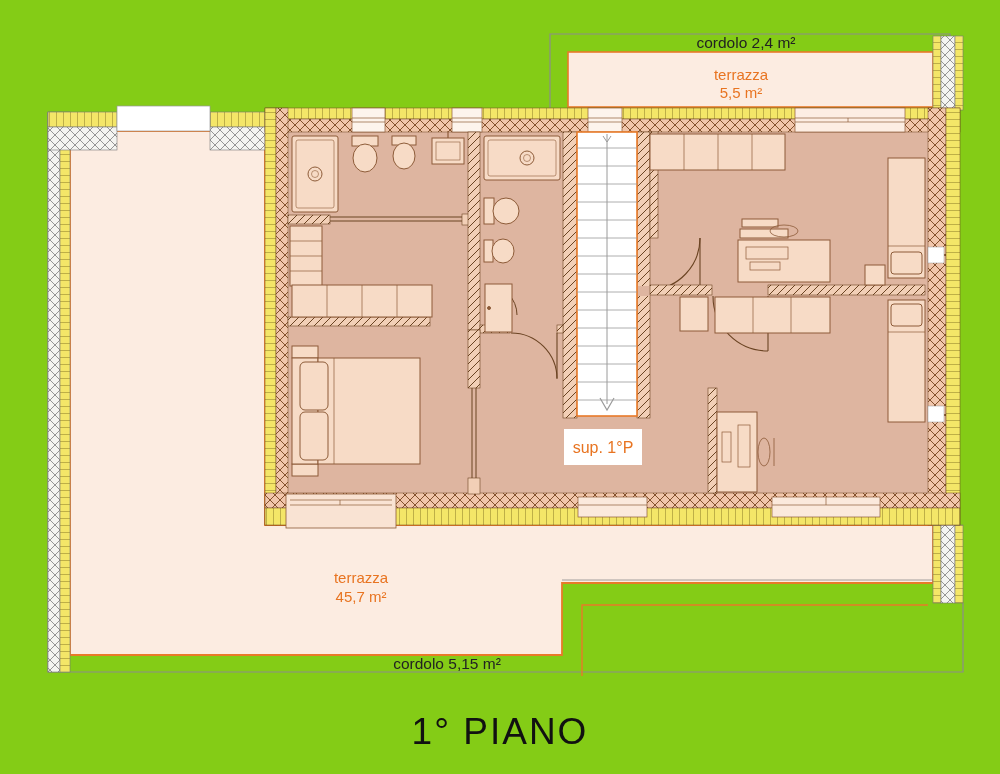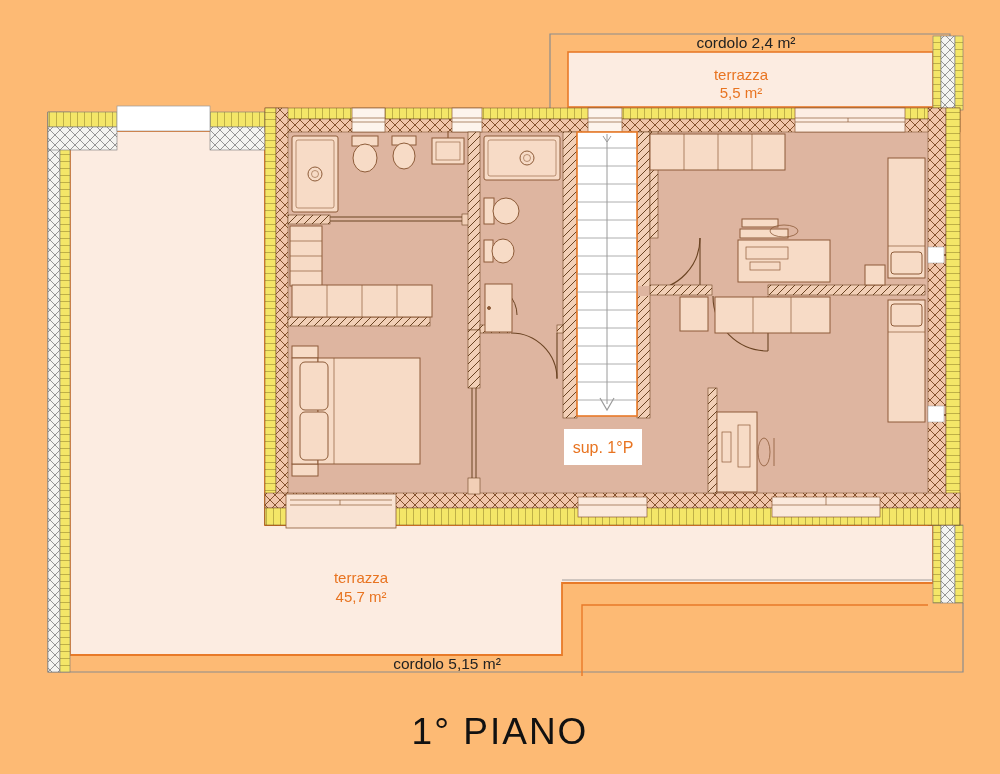--- a/index.html
+++ b/index.html
@@ -1,17 +1,17 @@
 <!DOCTYPE html>
 <html><head>
 <meta charset="utf-8">
 <title>Plan</title>
 <style>
   html,body{margin:0;padding:0;background:#ffffff;}
-  .page{position:relative;width:1000px;height:774px;background:#fdba74;overflow:hidden;
+  .page{position:relative;width:1000px;height:774px;background:#84cc16;overflow:hidden;
         font-family:"Liberation Sans",sans-serif;}
   svg text{font-family:"Liberation Sans",sans-serif;}
   .lbl-orange{fill:#e87421;font-size:15px;}
   .lbl-black{fill:#222;font-size:15.5px;}
   .lbl-sup{fill:#e87421;font-size:16px;}
   .title-text{fill:#111;font-size:37px;letter-spacing:2px;}
 </style>
 </head>
 <body>
 

